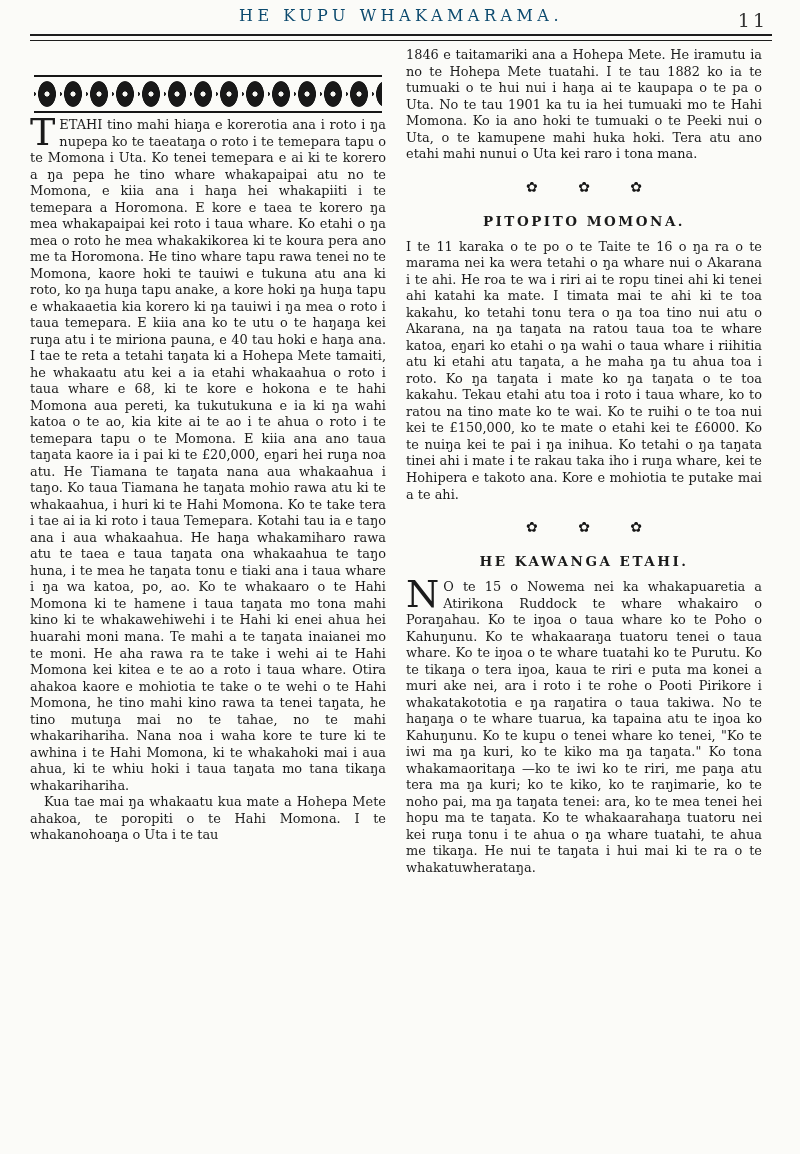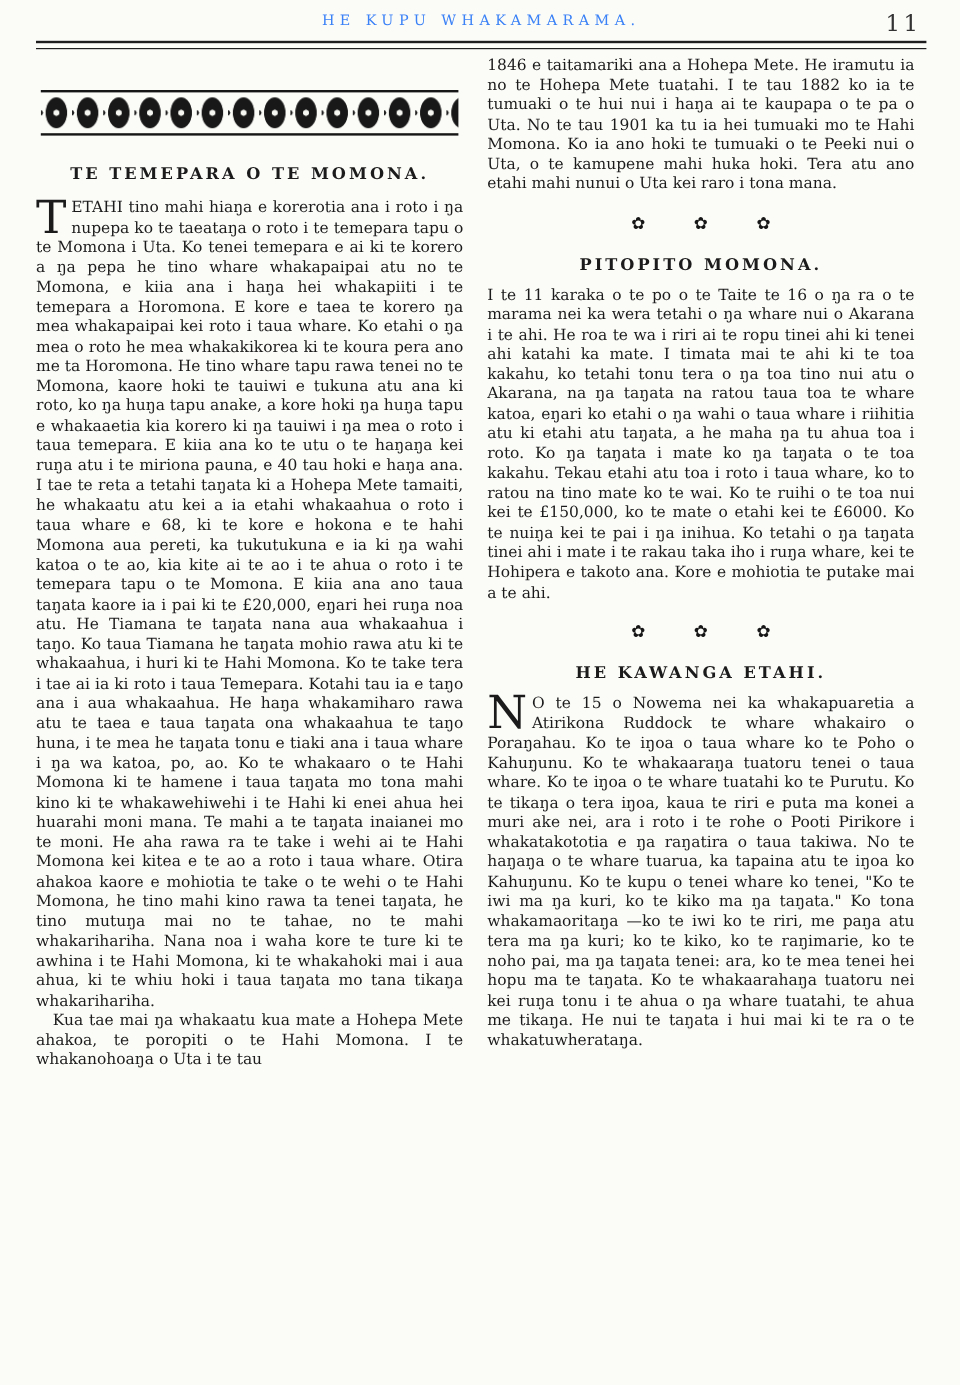--- a/index.html
+++ b/index.html
@@ -14,23 +14,23 @@
   }
   .page {
     box-sizing: border-box;
     width: 800px;
     height: 1154px;
     padding: 6px 28px 0 30px;
     position: relative;
   }
   .masthead { position: relative; text-align: center; height: 26px; }
   .masthead .title {
-    font-size: 12px;
+    font-size: 16px;
     letter-spacing: 4.5px;
-    color: #3b82f6;
+    color: #0c4a6e;
   }
   .masthead .page-num {
     position: absolute;
     right: 4px;
     top: 3px;
     font-size: 19px;
     letter-spacing: 3px;
     color: #333;
   }
   .rule-double {
@@ -98,21 +98,20 @@
     <span class="title">HE KUPU WHAKAMARAMA.</span>
     <span class="page-num">11</span>
   </div>
 
   <div class="rule-double"></div>
 
   <div class="columns">
 
     <div class="col left">
       <div class="ornament-band"></div>
-      <h2 class="section-heading">TE TEMEPARA O TE MOMONA.</h2>
       <p><span class="dropcap">T</span><span>ETAHI tino mahi hiaŋa e korerotia ana i roto i ŋa nupepa ko te taeataŋa o roto i te temepara tapu o te Momona i Uta. Ko tenei temepara e ai ki te korero a ŋa pepa he tino whare whakapaipai atu no te Momona, e kiia ana i haŋa hei whakapiiti i te temepara a Horomona. E kore e taea te korero ŋa mea whakapaipai kei roto i taua whare. Ko etahi o ŋa mea o roto he mea whakakikorea ki te koura pera ano me ta Horomona. He tino whare tapu rawa tenei no te Momona, kaore hoki te tauiwi e tukuna atu ana ki roto, ko ŋa huŋa tapu anake, a kore hoki ŋa huŋa tapu e whakaaetia kia korero ki ŋa tauiwi i ŋa mea o roto i taua temepara. E kiia ana ko te utu o te haŋaŋa kei ruŋa atu i te miriona pauna, e 40 tau hoki e haŋa ana. I tae te reta a tetahi taŋata ki a Hohepa Mete tamaiti, he whakaatu atu kei a ia etahi whakaahua o roto i taua whare e 68, ki te kore e hokona e te hahi Momona aua pereti, ka tukutukuna e ia ki ŋa wahi katoa o te ao, kia kite ai te ao i te ahua o roto i te temepara tapu o te Momona. E kiia ana ano taua taŋata kaore ia i pai ki te £20,000, eŋari hei ruŋa noa atu. He Tiamana te taŋata nana aua whakaahua i taŋo. Ko taua Tiamana he taŋata mohio rawa atu ki te whakaahua, i huri ki te Hahi Momona. Ko te take tera i tae ai ia ki roto i taua Temepara. Kotahi tau ia e taŋo ana i aua whakaahua. He haŋa whakamiharo rawa atu te taea e taua taŋata ona whakaahua te taŋo huna, i te mea he taŋata tonu e tiaki ana i taua whare i ŋa wa katoa, po, ao. Ko te whakaaro o te Hahi Momona ki te hamene i taua taŋata mo tona mahi kino ki te whakawehiwehi i te Hahi ki enei ahua hei huarahi moni mana. Te mahi a te taŋata inaianei mo te moni. He aha rawa ra te take i wehi ai te Hahi Momona kei kitea e te ao a roto i taua whare. Otira ahakoa kaore e mohiotia te take o te wehi o te Hahi Momona, he tino mahi kino rawa ta tenei taŋata, he tino mutuŋa mai no te tahae, no te mahi whakarihariha. Nana noa i waha kore te ture ki te awhina i te Hahi Momona, ki te whakahoki mai i aua ahua, ki te whiu hoki i taua taŋata mo tana tikaŋa whakarihariha.</span></p>
       <p>Kua tae mai ŋa whakaatu kua mate a Hohepa Mete ahakoa, te poropiti o te Hahi Momona. I te whakanohoaŋa o Uta i te tau</p>
     </div>
 
     <div class="col right">
       <p>1846 e taitamariki ana a Hohepa Mete. He iramutu ia no te Hohepa Mete tuatahi. I te tau 1882 ko ia te tumuaki o te hui nui i haŋa ai te kaupapa o te pa o Uta. No te tau 1901 ka tu ia hei tumuaki mo te Hahi Momona. Ko ia ano hoki te tumuaki o te Peeki nui o Uta, o te kamupene mahi huka hoki. Tera atu ano etahi mahi nunui o Uta kei raro i tona mana.</p>
 
       <div class="flowers">✿ ✿ ✿</div>
 
       <h2 class="section-heading">PITOPITO MOMONA.</h2>

